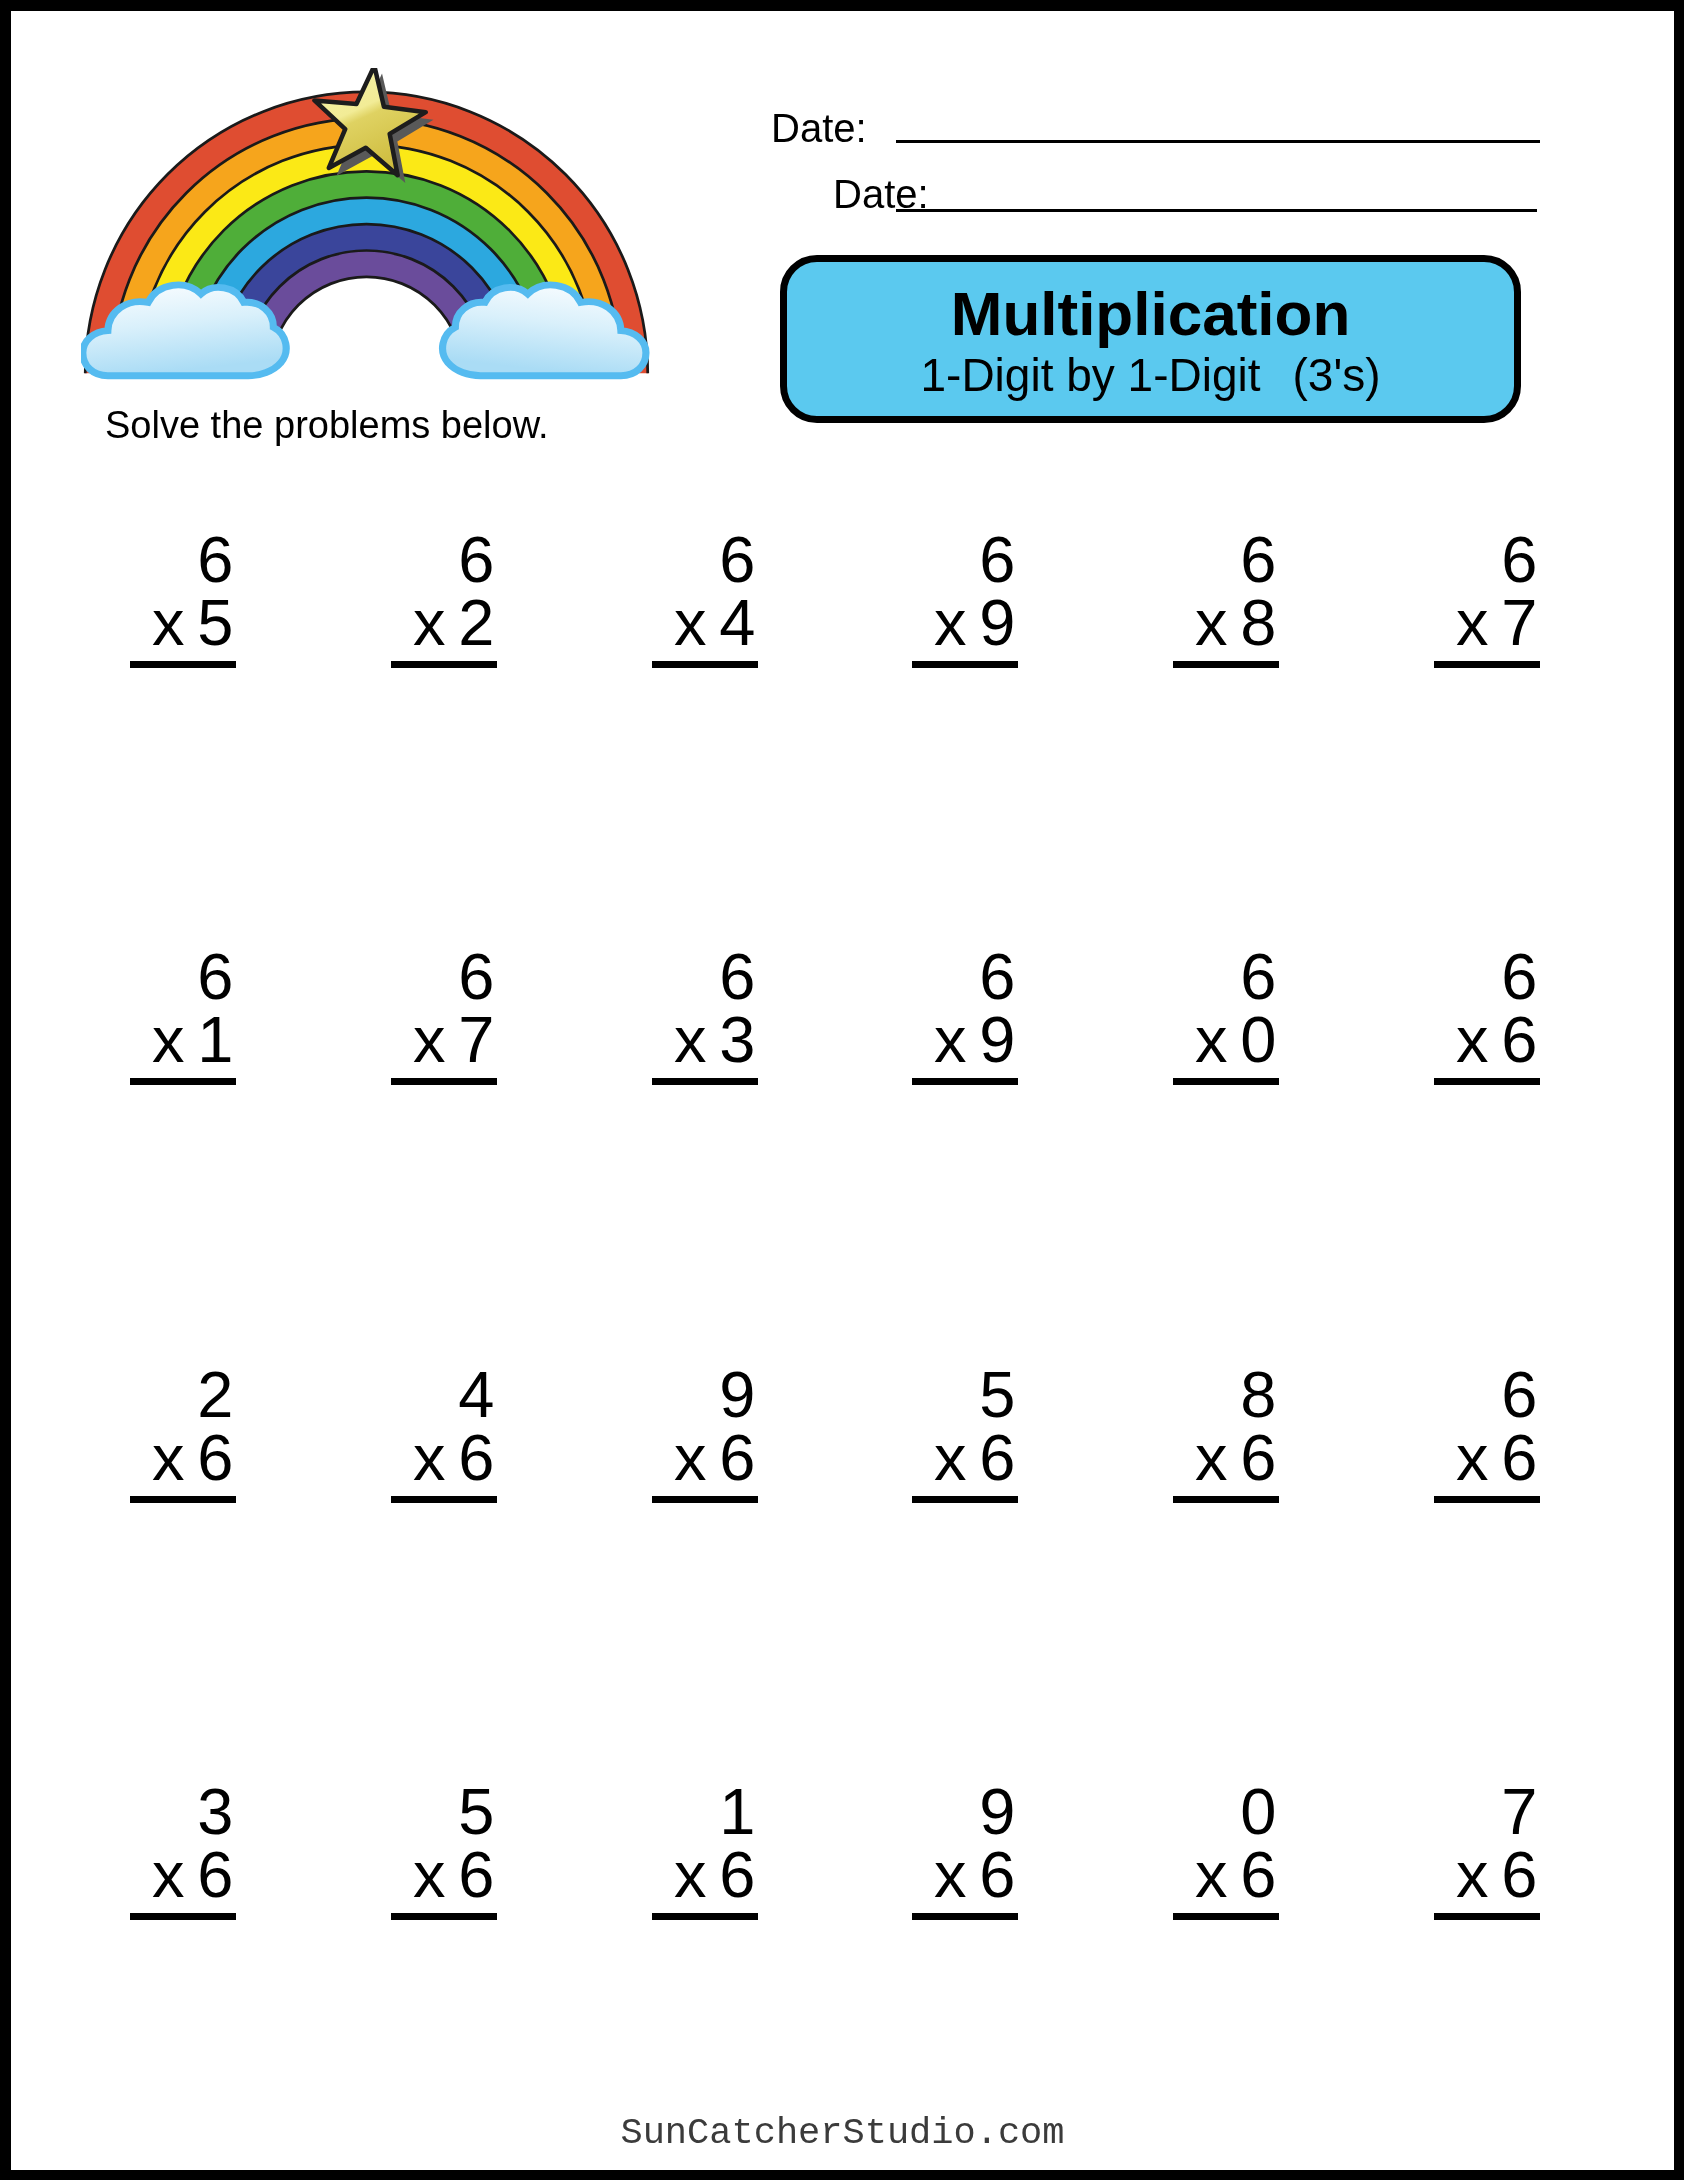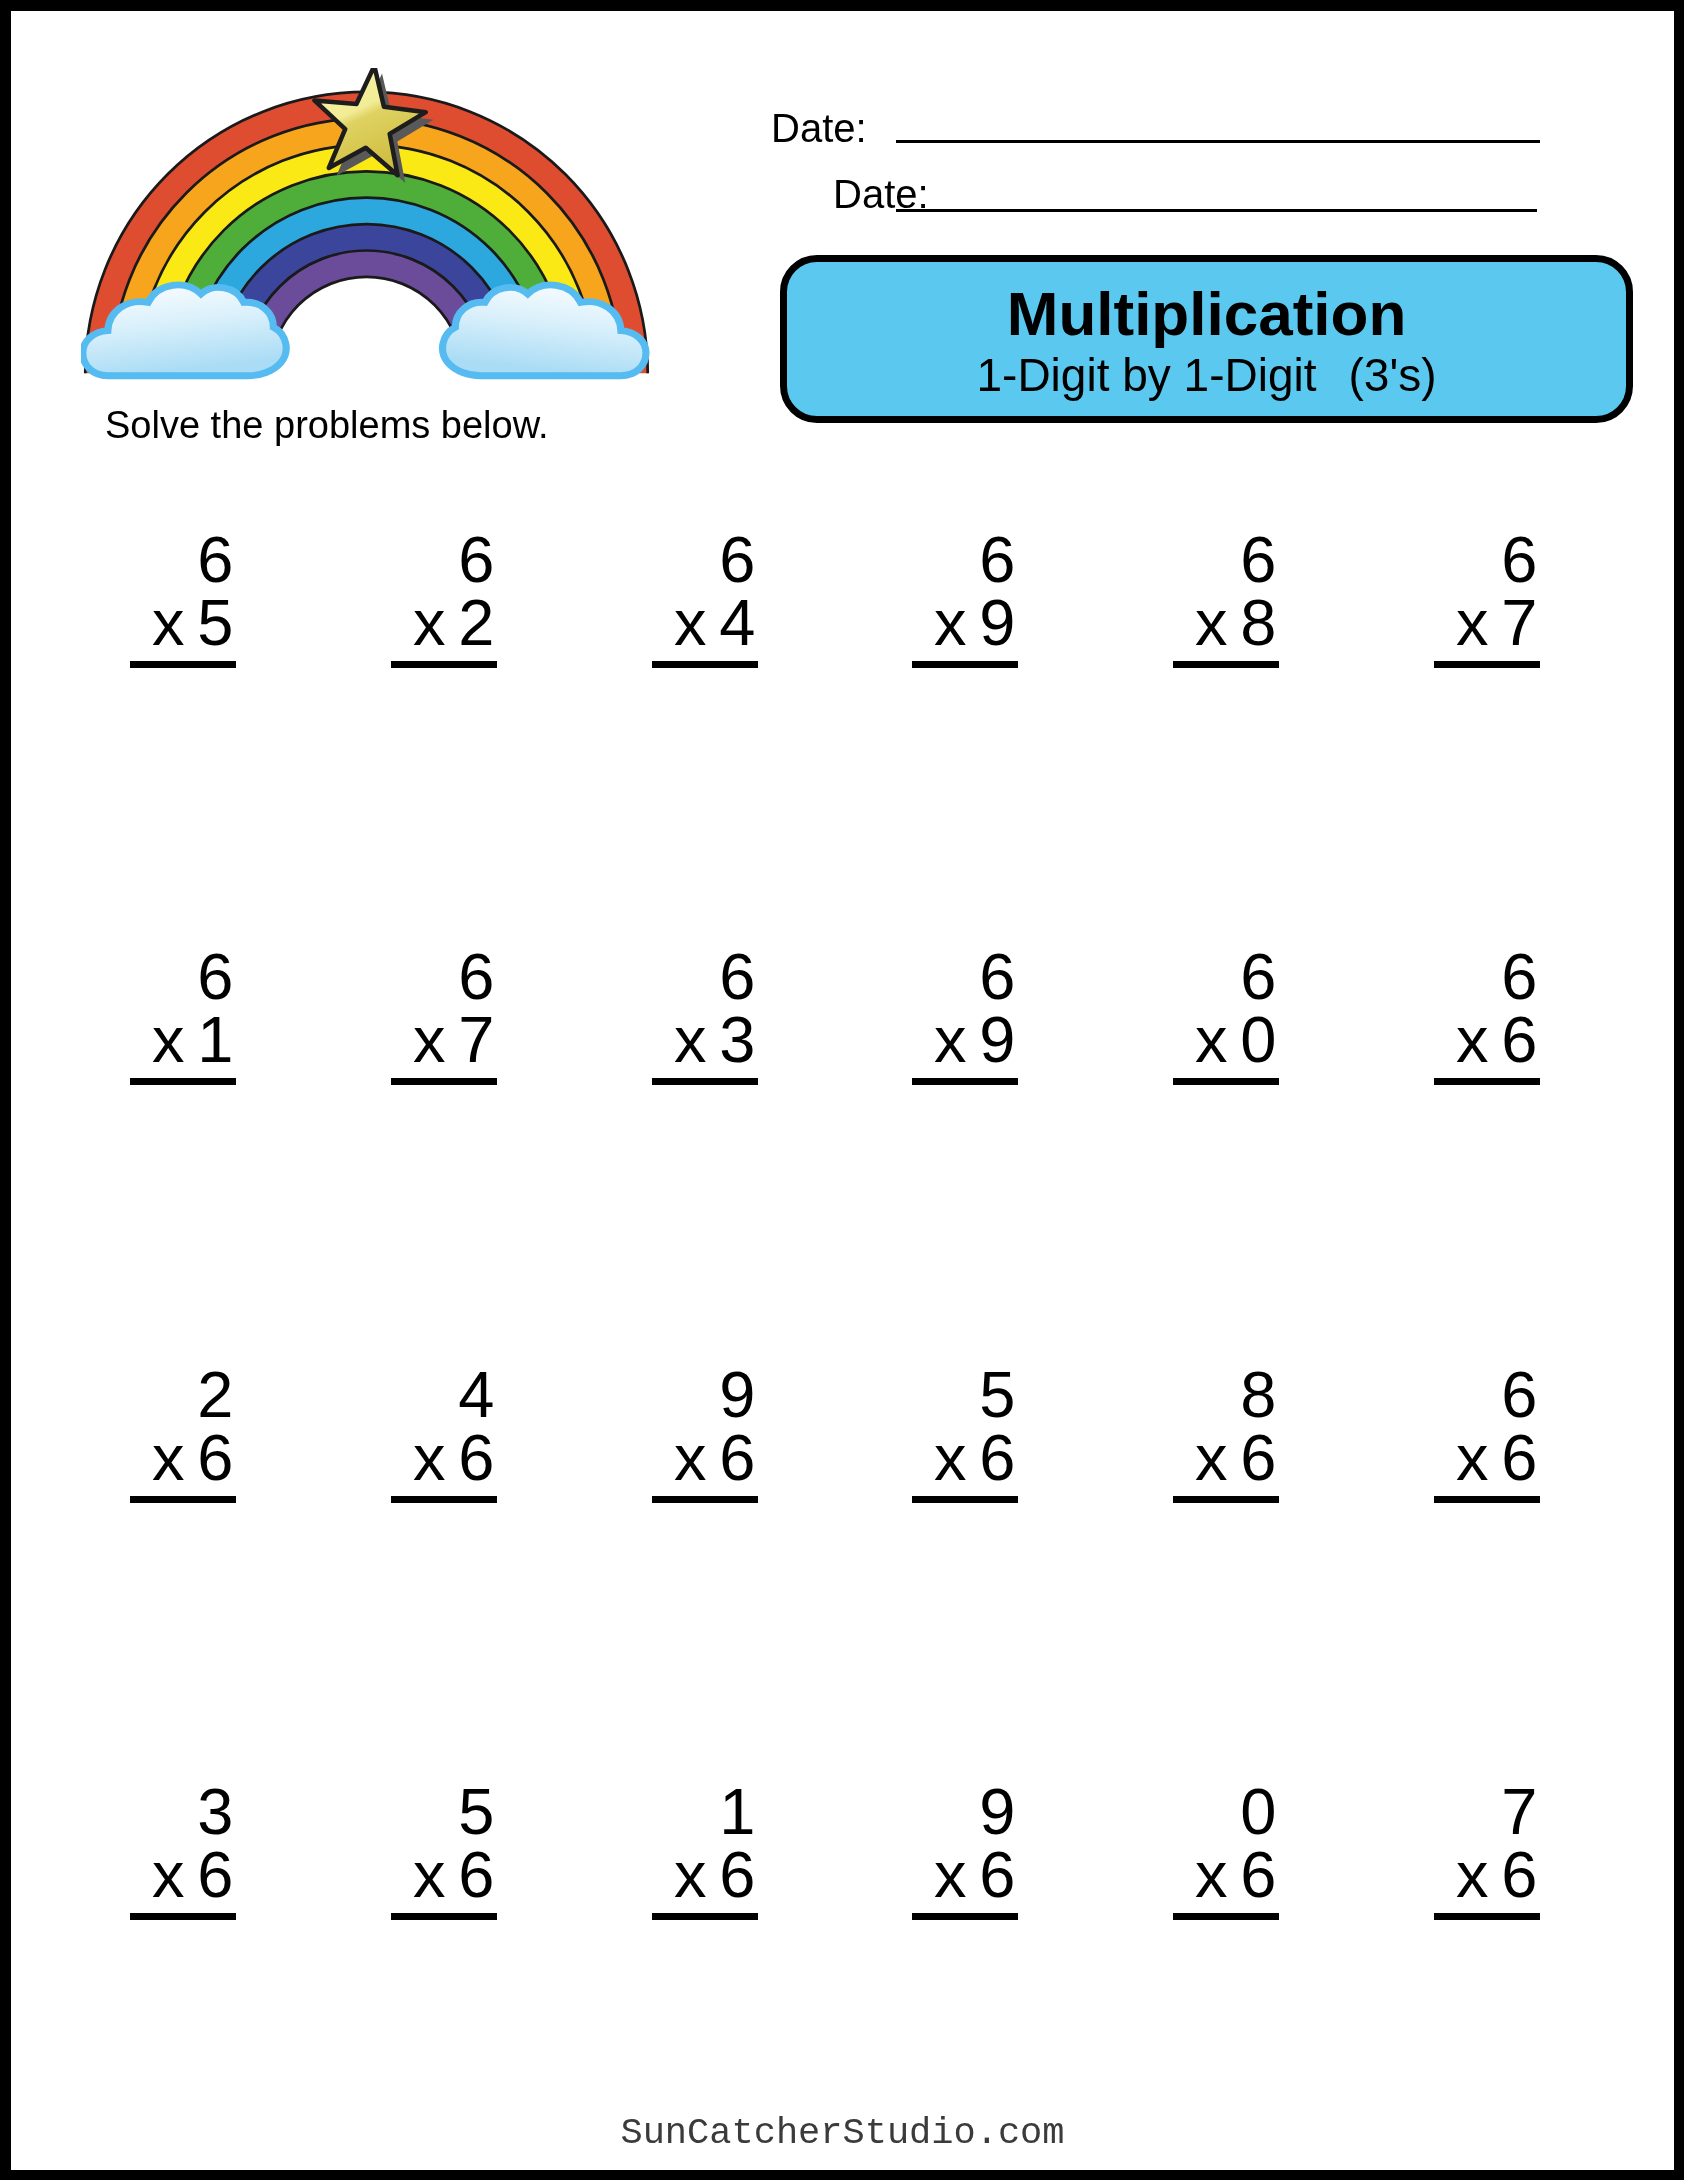--- a/index.html
+++ b/index.html
@@ -20,21 +20,21 @@
   }
   
   .field-label{position:absolute;font-size:40px;color:#000;}
   .name-label{left:760px;top:95px;}
   .date-label{left:822px;top:161px;}
   .write-line{position:absolute;height:2.6px;background:#000;}
   .name-line{left:885px;top:129px;width:644px;}
   .date-line{left:885px;top:198px;width:641px;}
   
   .header-box{
-    position:absolute;left:769px;top:244px;width:853px;height:168px;
+    position:absolute;left:769px;top:244px;width:741px;height:168px;
     box-sizing:border-box;border:7.7px solid #000;border-radius:37px;
     background:#5BC9EF;
     display:flex;flex-direction:column;align-items:center;justify-content:center;
   }
   .header-title{font-size:62px;font-weight:bold;line-height:72px;color:#000;}
   .header-sub{display:flex;gap:32px;font-size:46px;line-height:51px;color:#000;}
   
   .grid{position:absolute;left:0;top:0;width:100%;height:100%;}
   .cell{position:absolute;width:106px;}
   .top-num{font-size:65px;line-height:63px;text-align:right;padding-right:2.6px;color:#000;}

